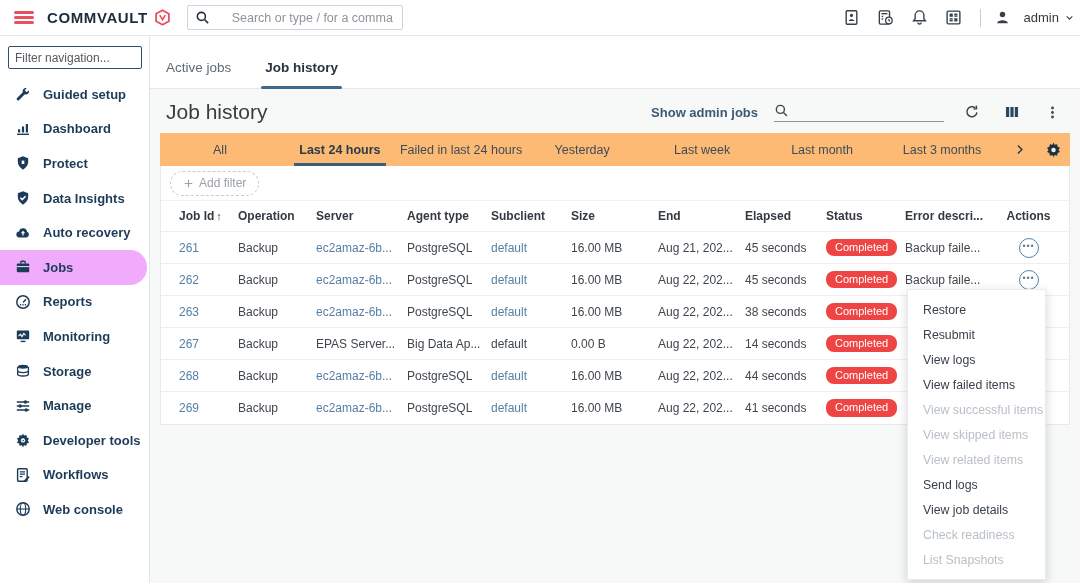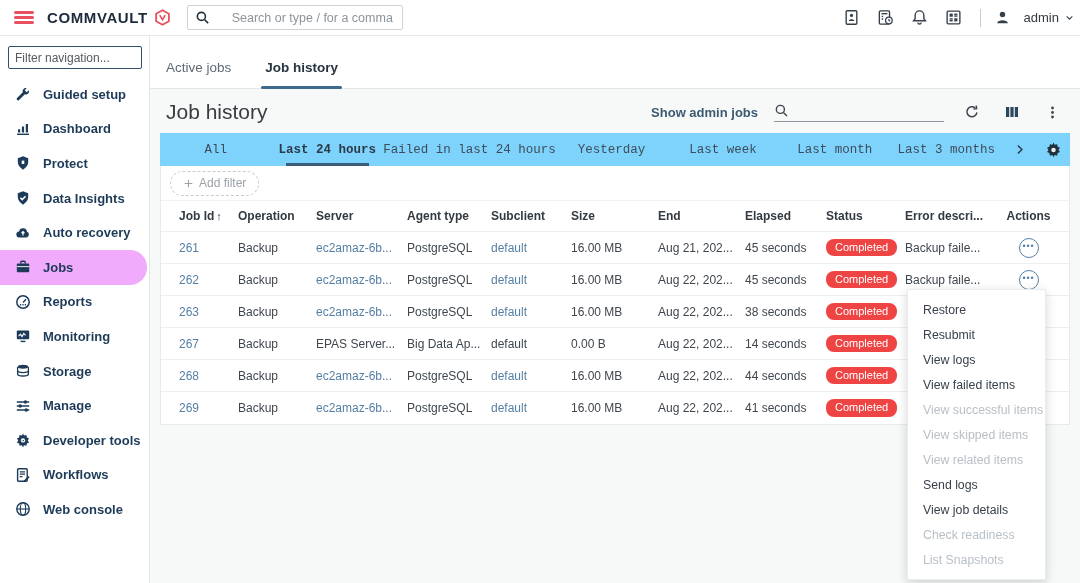--- a/index.html
+++ b/index.html
@@ -49,21 +49,21 @@
   .content { flex:1; background:#f7f8f8; min-height:0; }
   .title-row { display:flex; align-items:center; justify-content:space-between; padding:11px 16px 9px; }
   .page-title { font-size:21px; font-weight:400; color:#383d42; margin:0; }
   .title-actions { display:flex; align-items:center; gap:16px; }
   .show-admin { font-size:13px; font-weight:600; color:#3d5a73; cursor:pointer; }
   .search-underline { display:flex; align-items:center; gap:6px; width:170px;
     border-bottom:1px solid #8d959c; padding-bottom:3px; }
   .search-underline input { border:none; outline:none; background:transparent; flex:1;
     font-size:12px; font-family:"Liberation Sans",sans-serif; }
   
-  .time-strip { margin:0 10px; background:#7dd3fc; height:33px; display:flex; align-items:stretch;font-family:Liberation Mono, monospace; }
+  .time-strip { margin:0 10px; background:#fdba74; height:33px; display:flex; align-items:stretch; }
   .tf-tabs { flex:1; display:flex; }
   .tf { flex:1; display:flex; align-items:center; justify-content:center; font-size:12.5px;
     color:#3e4c59; position:relative; cursor:pointer; white-space:nowrap; }
   .tf.active { font-weight:700; color:#2c3a48; }
   .tf.active::after { content:""; position:absolute; left:14px; right:14px; bottom:0;
     height:3px; background:#3a5d7c; }
   .tf-ctl { width:34px; display:flex; align-items:center; justify-content:center; cursor:pointer; }
   
   .panel { margin:0 10px; background:#fff; border:1px solid #e7e9ea; border-top:none; }
   .addfilter-row { padding:5px 9px 4px; border-bottom:1px solid #f0f1f2; }

